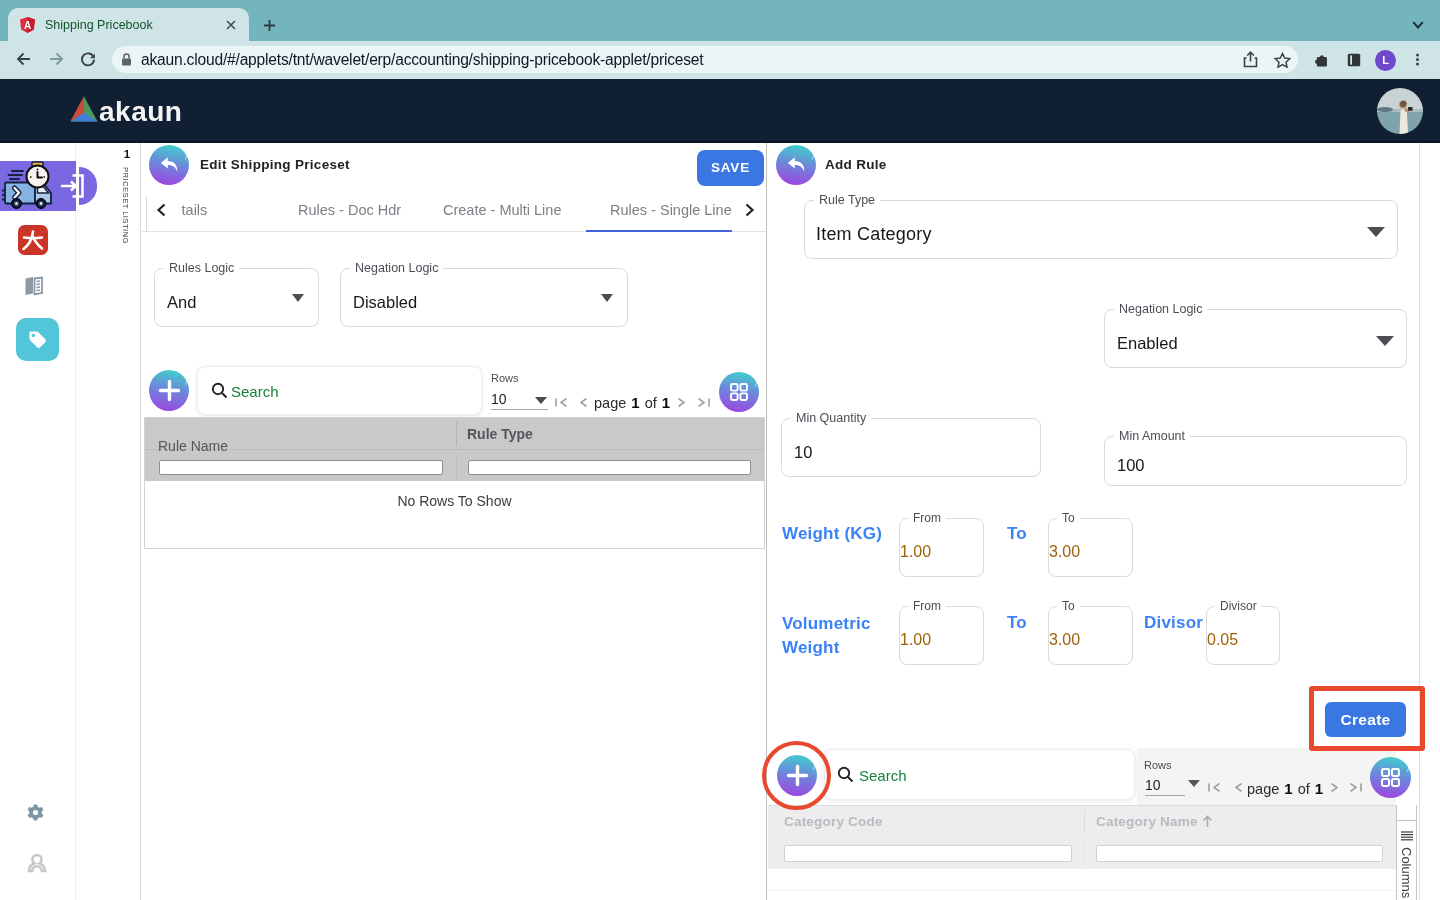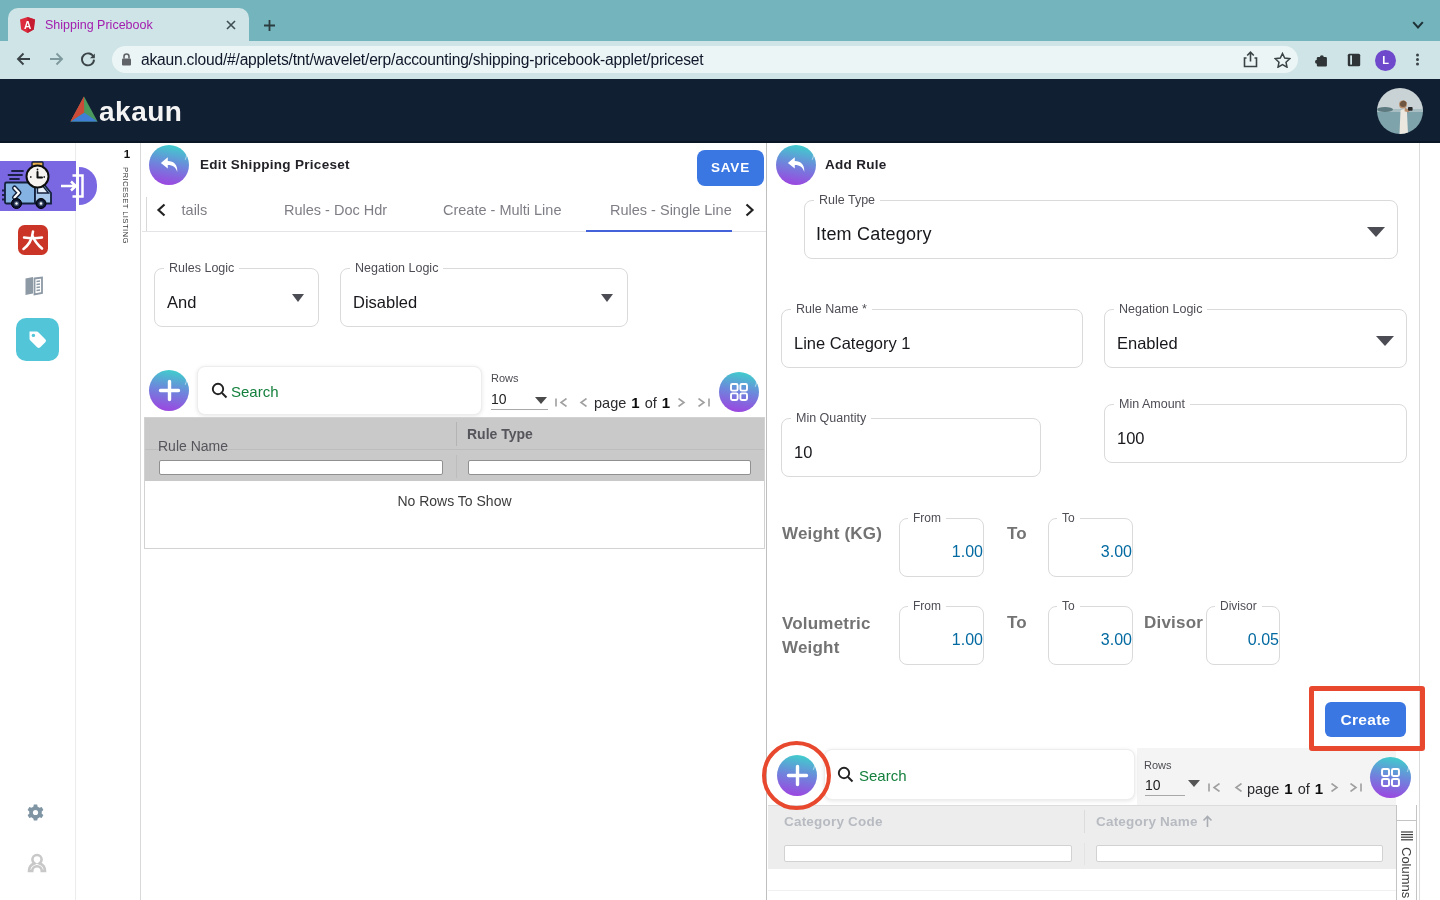--- a/index.html
+++ b/index.html
@@ -2,52 +2,52 @@
 <html><head><meta charset="utf-8"><title>Shipping Pricebook</title>
 <style>
 *{margin:0;padding:0;box-sizing:border-box}
 html,body{width:1440px;height:900px;overflow:hidden}
 body{font-family:"Liberation Sans",sans-serif;background:#fff}
 .abs{position:absolute}
 #root{position:relative;width:1440px;height:900px;background:#fff;overflow:hidden}
 
 #tabstrip{left:0;top:0;width:1440px;height:41px;background:#74b5bd}
 #tab{left:8px;top:8px;width:241px;height:33px;background:#cfe4e6;border-radius:10px 10px 0 0}
-#tabtitle{left:45px;top:18px;font-size:12.5px;color:#a21caf}
+#tabtitle{left:45px;top:18px;font-size:12.5px;color:#14532d}
 #toolbar{left:0;top:41px;width:1440px;height:38px;background:#cfe4e6}
 #omnibox{left:112px;top:46px;width:1186px;height:27px;border-radius:13.5px;background:#ecf5f5}
 #url{left:141px;top:50.5px;font-size:15.6px;color:#0f172a;letter-spacing:-0.2px}
 
 #apphead{left:0;top:79px;width:1440px;height:64px;background:#111f33;border-bottom:2px solid #0a1526}
 #logotext{left:99px;top:96px;font-size:28px;font-weight:bold;color:#f4f4f4;letter-spacing:0.5px}
 
 #sidebar{left:0;top:143px;width:76px;height:757px;background:#fff;border-right:1px solid #ececec}
 #pill{left:0;top:161px;width:76px;height:50px;background:#7a68e2}
 #pillcap{left:78.5px;top:167px;width:18px;height:38px;border-radius:0 19px 19px 0;background:#7a68e2}
 #rail{left:76px;top:143px;width:65px;height:757px;background:#fff;border-right:1px solid #d9d9d9}
 #railnum{left:120px;top:148px;width:14px;text-align:center;font-size:11.5px;font-weight:bold;color:#111}
 #railtext{left:121px;top:167px;width:14px;font-size:7.8px;color:#3c3c3c;letter-spacing:0.35px;writing-mode:vertical-lr;text-orientation:mixed;white-space:nowrap}
 
 .gradbtn{border-radius:50%;background:linear-gradient(190deg,#42cacd 8%,#6f84dc 50%,#9a49e0 92%)}
 .gradbtn::after{content:"";position:absolute;right:2.5px;top:3px;width:13px;height:13px;border-radius:50%;border:1.6px solid rgba(255,255,255,0.55);border-left-color:transparent;border-bottom-color:transparent;border-top-color:transparent;transform:rotate(-8deg)}
 .fld{position:absolute;border:1px solid #dadada;border-radius:8px;background:#fff}
 .fld .lab{position:absolute;top:-8px;left:9px;background:#fff;padding:0 5px;font-size:12.5px;color:#4d4d55;white-space:nowrap}
 .fld .val{position:absolute;left:12px;top:50%;transform:translateY(calc(-50% + 4px));font-size:16.5px;color:#17171c;white-space:nowrap}
-.fld .valc{position:absolute;left:0;width:100%;text-align:right;top:50%;transform:translateY(calc(-50% + 4px));font-size:16px;color:#0369a1}
+.fld .valc{position:absolute;left:0;width:100%;text-align:left;top:50%;transform:translateY(calc(-50% + 4px));font-size:16px;color:#a16207}
 .tri{position:absolute;width:0;height:0;border-left:6.5px solid transparent;border-right:6.5px solid transparent;border-top:8px solid #4c4c54}
 .searchbox{position:absolute;background:#fff;border:1px solid #ededed;border-radius:8px;box-shadow:0 1px 4px rgba(0,0,0,0.10)}
 .sname{position:absolute;font-size:15px;color:#15803d}
 .rowslab{position:absolute;font-size:11px;color:#4b4b52}
 .rowsnum{position:absolute;font-size:14px;color:#222}
 .rowsline{position:absolute;height:1px;background:#a8a8a8}
 .pgtxt{position:absolute;font-size:14.5px;color:#2b2b2f;font-weight:normal;white-space:nowrap;word-spacing:1px}
 .pgtxt b{font-size:15px;font-weight:bold;color:#0d0d0d}
 .btitle{position:absolute;font-size:13.5px;font-weight:bold;color:#222228;letter-spacing:0.3px}
 .bluebtn{position:absolute;background:#3b77e3;color:#fff;font-weight:bold;text-align:center}
-.blab{position:absolute;font-size:17px;font-weight:bold;color:#737373;letter-spacing:0.2px}
+.blab{position:absolute;font-size:17px;font-weight:bold;color:#3b82f6;letter-spacing:0.2px}
 </style></head>
 <body>
 <div id="root">
 
 <div class="abs" id="tabstrip"></div>
 <div class="abs" id="tab"></div>
 <svg class="abs" style="left:20px;top:17px" width="15" height="16" viewBox="0 0 15 16">
   <polygon points="7.5,0 15,2.6 13.8,12.5 7.5,16 1.2,12.5 0,2.6" fill="#dd2c3e"></polygon>
   <polygon points="7.5,0 7.5,16 13.8,12.5 15,2.6" fill="#c61c31"></polygon>
   <text x="7.5" y="11.5" font-size="10" font-weight="bold" fill="#fff" text-anchor="middle">A</text>
@@ -217,21 +217,21 @@
 
 <svg class="abs" style="left:156px;top:203px" width="11" height="14" viewBox="0 0 11 14">
       <path d="M8.5 1.5 L2.5 7 L8.5 12.5" stroke="#222" stroke-width="2.2" fill="none"></path>
     </svg>
 <svg class="abs" style="left:744px;top:203px" width="11" height="14" viewBox="0 0 11 14">
       <path d="M2.5 1.5 L8.5 7 L2.5 12.5" stroke="#222" stroke-width="2.2" fill="none"></path>
     </svg>
 <div class="abs" style="left:146px;top:197px;width:1px;height:34px;background:#d8d8d8"></div>
 <div class="abs" style="left:181px;top:197px;width:556px;height:30px;overflow:hidden">
   <div style="position:absolute;left:-18px;top:5px;font-size:14.5px;color:#7e7e86;white-space:nowrap">Details</div>
-  <div style="position:absolute;left:103px;top:5px;font-size:14.5px;color:#7e7e86;white-space:nowrap">Rules - Doc Hdr</div>
+  <div style="position:absolute;left:117px;top:5px;font-size:14.5px;color:#7e7e86;white-space:nowrap">Rules - Doc Hdr</div>
   <div style="position:absolute;left:262px;top:5px;font-size:14.5px;color:#7e7e86;white-space:nowrap">Create - Multi Line</div>
   <div style="position:absolute;left:429px;top:5px;font-size:14.5px;color:#7e7e86;white-space:nowrap">Rules - Single Line</div>
 </div>
 <div class="abs" style="left:142px;top:231px;width:624px;height:1px;background:#e4e4e7"></div>
 <div class="abs" style="left:586px;top:229.5px;width:146px;height:2.5px;background:#4463da"></div>
 
 <div class="fld" style="left:154px;top:268px;width:165px;height:59px">
       <span class="lab">Rules Logic</span>
       <span class="val">And</span>
       <span class="tri" style="right:14px;top:25px"></span>
@@ -295,34 +295,30 @@
 <svg class="abs" style="left:786px;top:156px" width="21" height="19" viewBox="0 0 24 22">
   <path d="M10 1.5 L2 8 L10 14.5 V10.3 C16 10.3 19.5 13 21 18.5 C21.4 10 17 6.2 10 5.9 Z" fill="#fff"></path>
 </svg>
 <div class="abs btitle" style="left:825px;top:157px">Add Rule</div>
 
 <div class="fld" style="left:804px;top:200px;width:594px;height:59px">
       <span class="lab">Rule Type</span>
       <span class="val" style="font-size:18px;letter-spacing:0.2px;left:11px">Item Category</span>
       <span class="tri" style="right:12px;top:26px;border-left-width:9px;border-right-width:9px;border-top-width:10px"></span>
     </div>
-<div class="fld" style="left:781px;top:309px;width:302px;height:59px">
-      <span class="lab">Rule Name *</span>
-      <span class="val">Line Category 1</span>
-    </div>
 <div class="fld" style="left:1104px;top:309px;width:303px;height:59px">
       <span class="lab">Negation Logic</span>
       <span class="val">Enabled</span>
       <span class="tri" style="right:12px;top:26px;border-left-width:9px;border-right-width:9px;border-top-width:10px"></span>
     </div>
 <div class="fld" style="left:781px;top:418px;width:260px;height:59px">
       <span class="lab">Min Quantity</span>
       <span class="val">10</span>
     </div>
-<div class="fld" style="left:1104px;top:404px;width:303px;height:59px">
+<div class="fld" style="left:1104px;top:436px;width:303px;height:50px">
       <span class="lab">Min Amount</span>
       <span class="val">100</span>
     </div>
 
 <div class="abs blab" style="left:782px;top:524px">Weight (KG)</div>
 <div class="fld" style="left:899px;top:518px;width:85px;height:59px">
       <span class="lab" style="left:8px;font-size:12px">From</span>
       <span class="valc">1.00</span>
     </div>
 <div class="abs blab" style="left:1007px;top:524px">To</div>

